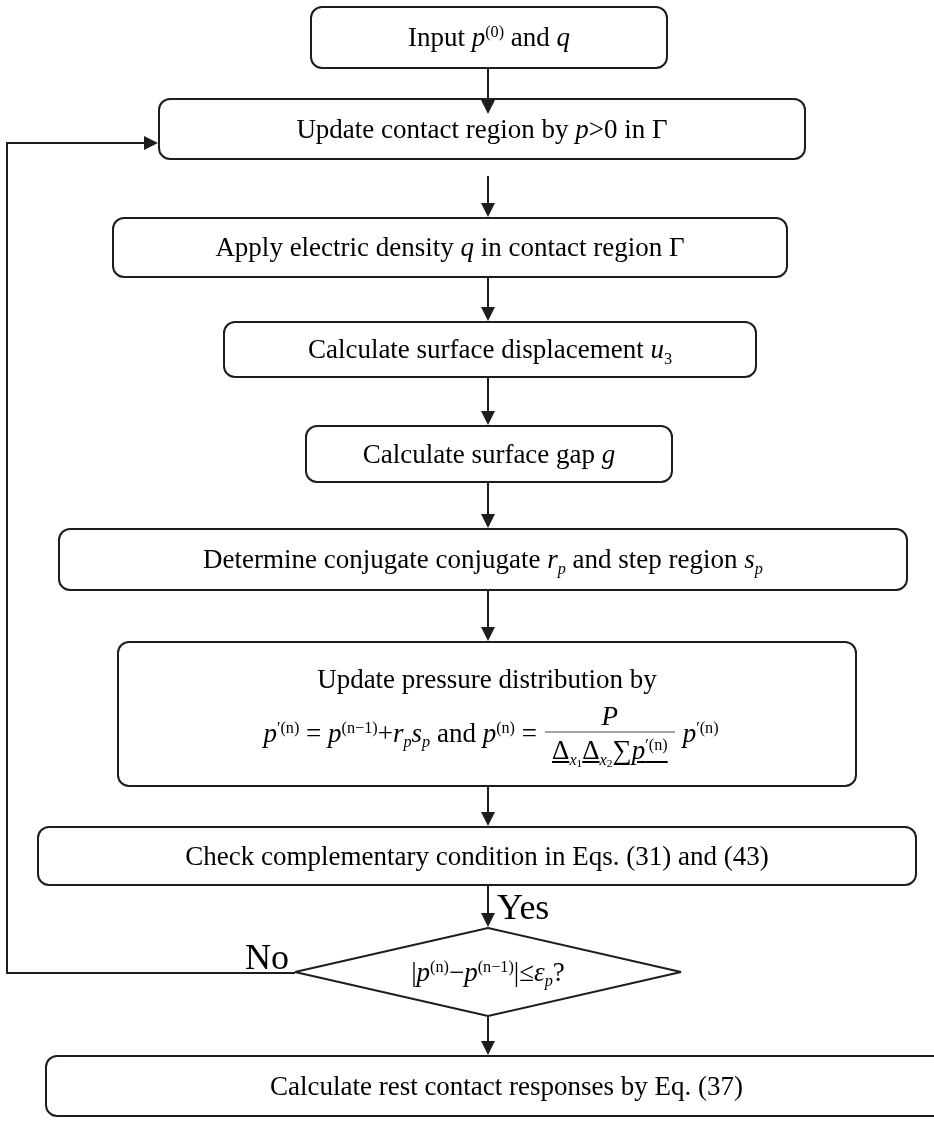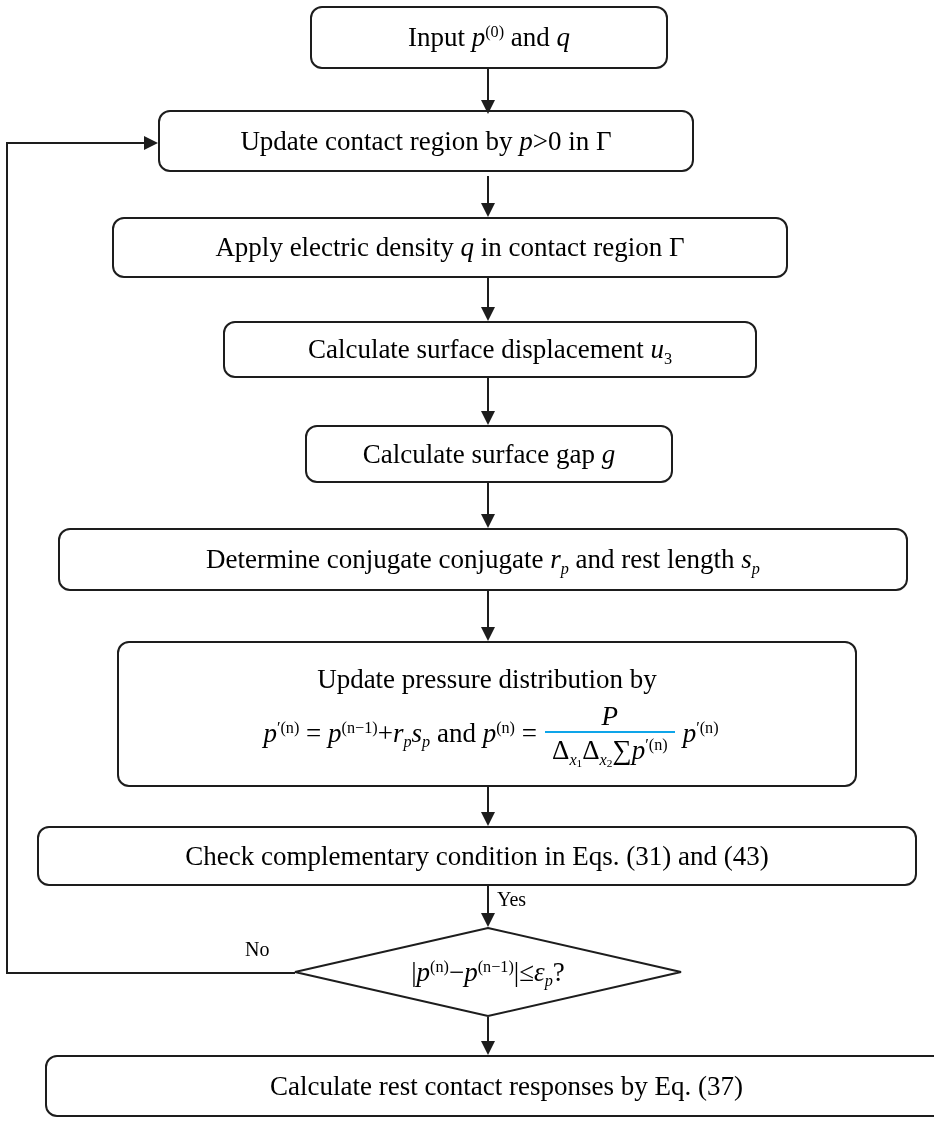--- a/index.html
+++ b/index.html
@@ -27,21 +27,21 @@
   }
   .i { font-style: italic; }
   .sup { font-size: .60em; position: relative; top: -.55em; }
   .sub { font-size: .60em; position: relative; top: .33em; }
   .subsub { font-size: .42em; position: relative; top: .70em; }
   .formula-box { flex-direction: column; justify-content: center; gap: 6px; }
   .f-title { }
   .f-eq { display: flex; align-items: center; justify-content: center; margin-left: 8px; }
   .frac { display: inline-flex; flex-direction: column; align-items: center; margin: 0 8px; }
   .frac-num { padding: 0 6px 1px; line-height: 1.05; }
-  .frac-den { border-top: 2px solid #0ea5e9; padding: 3px 7px 0; line-height: 1.05; }
+  .frac-den { border-top: 2px solid #a3a3a3; padding: 3px 7px 0; line-height: 1.05; text-decoration: underline; }
   .diamond-wrap {
     position: absolute;
     display: flex;
     align-items: center;
     justify-content: center;
     font-size: 27px;
     white-space: nowrap;
   }
   .diamond-wrap svg { position: absolute; left: 0; top: 0; }
   .diamond-label { position: relative; }
@@ -52,49 +52,49 @@
     border-left: 7px solid transparent;
     border-right: 7px solid transparent;
     border-top: 14px solid #1d1d1d;
   }
   .ah-right {
     position: absolute; width: 0; height: 0;
     border-top: 7px solid transparent;
     border-bottom: 7px solid transparent;
     border-left: 14px solid #1d1d1d;
   }
-  .edge-label { position: absolute; font-size: 20px; line-height: 1.1; }
+  .edge-label { position: absolute; font-size: 36px; line-height: 1.1; }
 </style>
 </head>
 <body>
 
 <div class="canvas">
 
   <div class="box" style="left:310px; top:6px; width:358px; height:63px">
     <span><span>Input </span><span class="i">p</span><span class="sup">(0)</span><span> and </span><span class="i">q</span></span>
   </div>
 
-  <div class="box" style="left:158px; top:110px; width:536px; height:62px">
+  <div class="box" style="left:158px; top:98px; width:648px; height:62px">
     <span><span>Update contact region by </span><span class="i">p</span><span>&gt;0 in Γ</span></span>
   </div>
 
   <div class="box" style="left:112px; top:217px; width:676px; height:61px">
     <span><span>Apply electric density </span><span class="i">q</span><span> in contact region Γ</span></span>
   </div>
 
   <div class="box" style="left:223px; top:321px; width:534px; height:57px">
     <span><span>Calculate surface displacement </span><span class="i">u</span><span class="sub">3</span></span>
   </div>
 
   <div class="box" style="left:305px; top:425px; width:368px; height:58px">
     <span><span>Calculate surface gap </span><span class="i">g</span></span>
   </div>
 
   <div class="box" style="left:58px; top:528px; width:850px; height:63px">
-    <span><span>Determine conjugate conjugate </span><span class="i">r</span><span class="sub i">p</span><span> and rest length </span><span class="i">s</span><span class="sub i">p</span></span>
+    <span><span>Determine conjugate conjugate </span><span class="i">r</span><span class="sub i">p</span><span> and step region </span><span class="i">s</span><span class="sub i">p</span></span>
   </div>
 
   <div class="box formula-box" style="left:117px; top:641px; width:740px; height:146px">
     <div class="f-title"><span>Update pressure distribution by</span></div>
     <div class="f-eq">
       <span><span class="i">p</span><span class="sup">′(n)</span><span> = </span><span class="i">p</span><span class="sup">(n−1)</span><span>+</span><span class="i">r</span><span class="sub i">p</span><span class="i">s</span><span class="sub i">p</span><span> and </span><span class="i">p</span><span class="sup">(n)</span><span> = </span></span>
       <span class="frac">
         <span class="frac-num"><span class="i">P</span></span>
         <span class="frac-den"><span>Δ</span><span class="sub i">x</span><span class="subsub">1</span><span>Δ</span><span class="sub i">x</span><span class="subsub">2</span><span>∑</span><span class="i">p</span><span class="sup">′(n)</span></span>
       </span>

